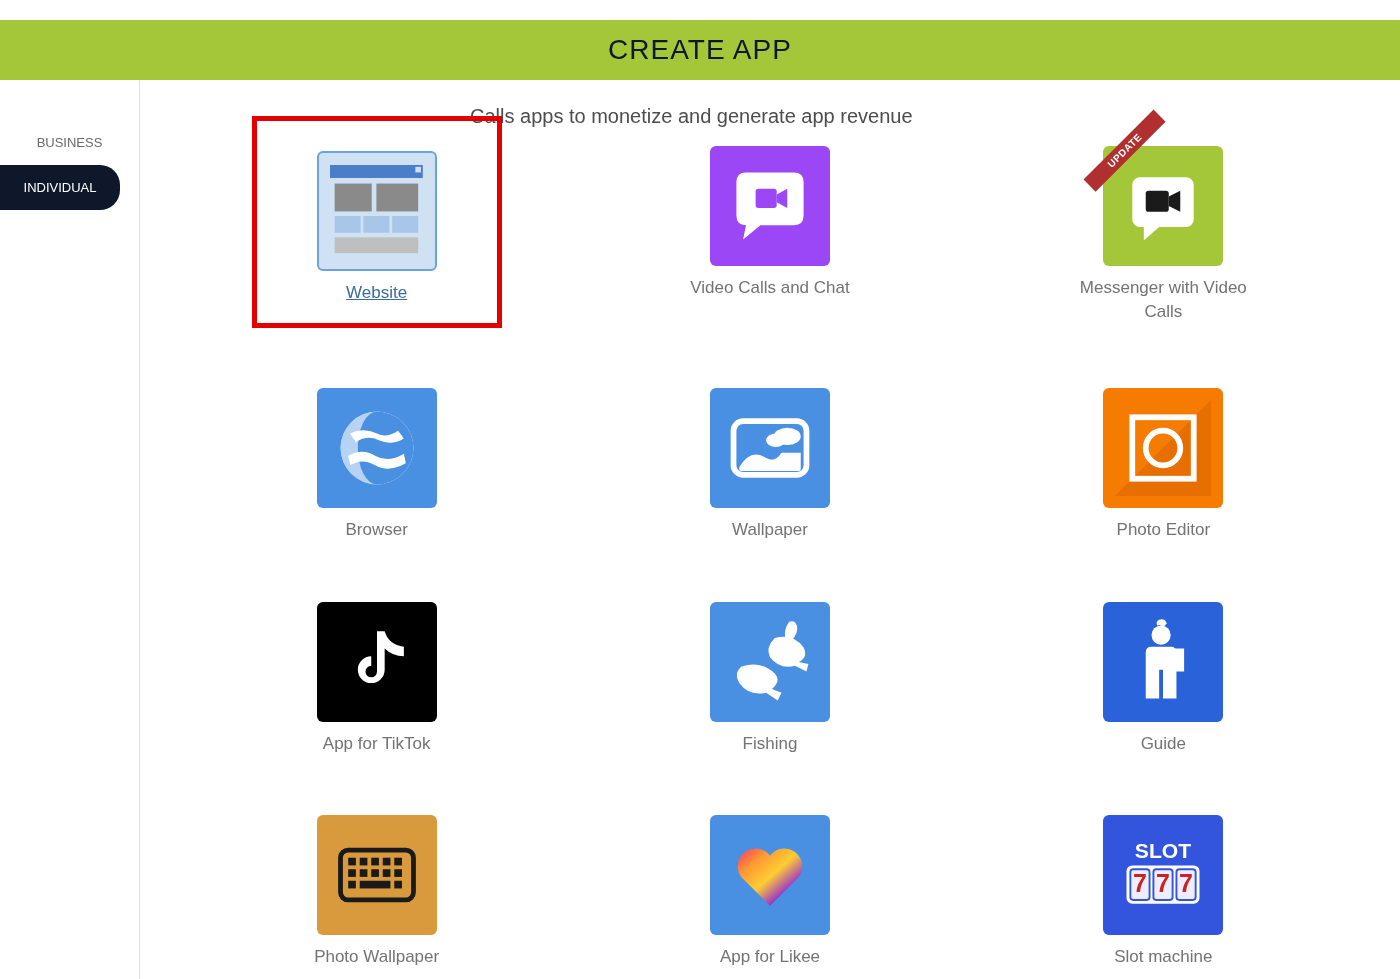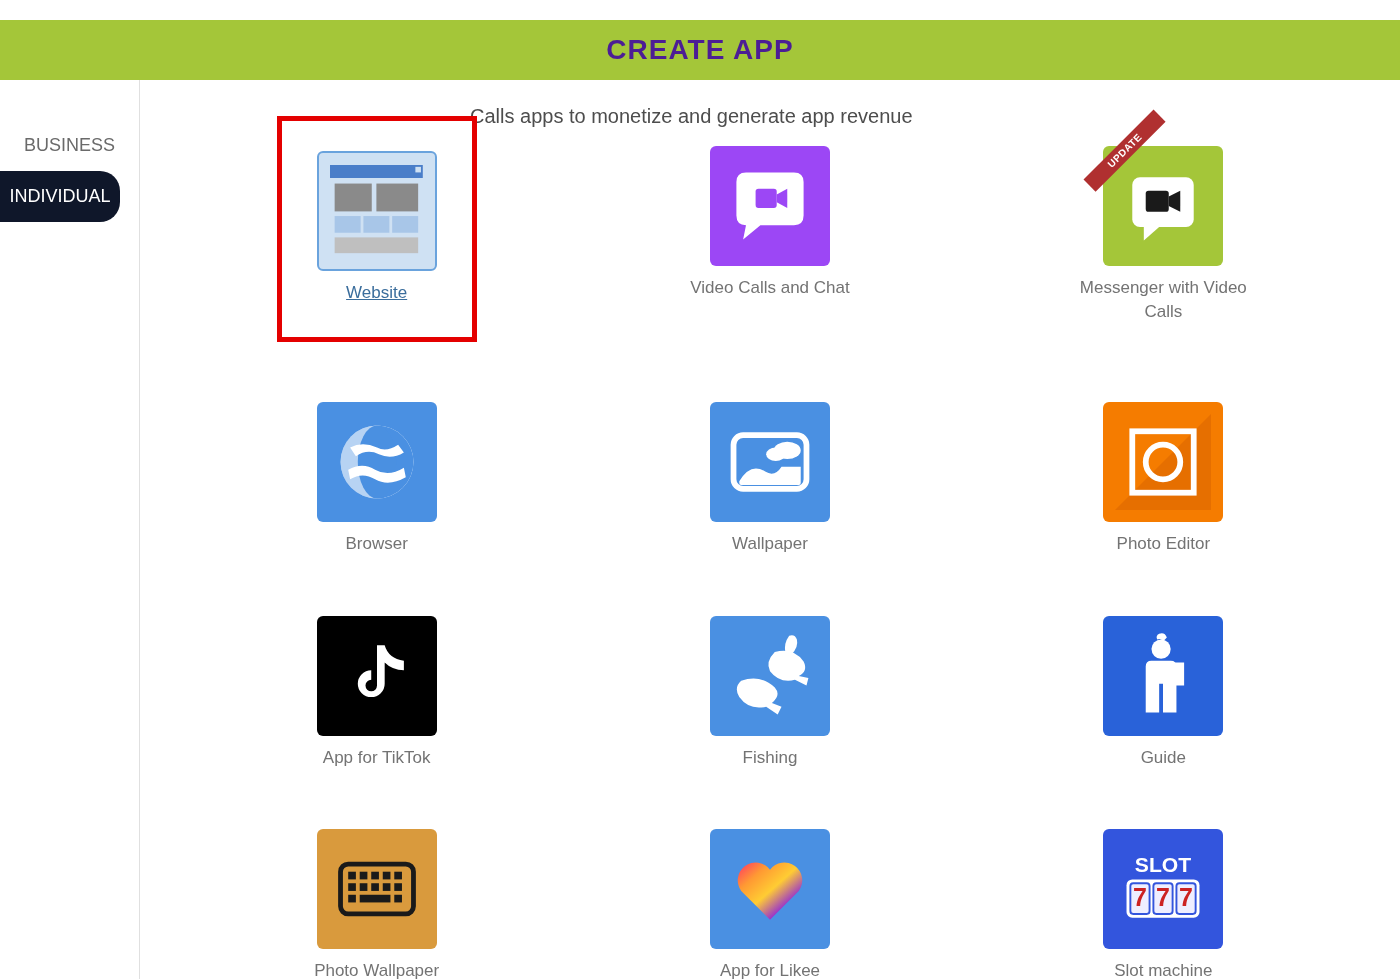--- a/index.html
+++ b/index.html
@@ -1,28 +1,28 @@
 <!DOCTYPE html>
 <html><head>
 <meta charset="utf-8">
 <style>
 *{margin:0;padding:0;box-sizing:border-box;font-family:"Segoe UI",Arial,sans-serif}
 body{background:#fff}
 .topbar{height:20px;background:#fff}
 .header-bar{background:#a4c639;height:60px;display:flex;align-items:center;justify-content:center}
-.header-title{color:#4c1d95;font-size:28px;font-weight:700;letter-spacing:1px}
+.header-title{color:#0f172a;font-size:28px;font-weight:400;letter-spacing:1px}
 .page-body{display:flex;min-height:899px}
 .sidebar{width:140px;background:#fff;border-right:1px solid #e0e0e0;padding-top:40px}
-.sidebar-item{display:block;width:100%;text-align:center;padding:15px 0;color:#6a6a6a;font-size:18px;cursor:pointer}
+.sidebar-item{display:block;width:100%;text-align:center;padding:15px 0;color:#6a6a6a;font-size:13px;cursor:pointer}
 .sidebar-item.active{background:#0f172a;color:#fff;border-radius:0 20px 20px 0;width:120px}
 .main{flex:1;padding:25px 40px 40px 40px}
 .subtitle{color:#4d4d4d;font-size:20px;margin-left:290px;margin-bottom:18px}
 .grid{display:grid;grid-template-columns:repeat(3,1fr);justify-items:center;row-gap:60px}
 .card{width:170px;display:flex;flex-direction:column;align-items:center;cursor:pointer;position:relative}
-.card.selected{border:5px solid #e40000;padding:30px 20px 32px 20px;width:200px;margin-top:-30px}
+.card.selected{border:5px solid #e40000;padding:30px 20px 18px 20px;width:250px;margin-top:-30px}
 .icon-wrap{width:120px;height:120px;border-radius:6px;display:flex;align-items:center;justify-content:center;position:relative;overflow:hidden}
 .label{color:#737373;font-size:17px;text-align:center;margin-top:10px;line-height:1.4}
 .card.selected .label{color:#3a6d9c;text-decoration:underline}
 .ribbon{position:absolute;top:-4px;left:-28px;background:#b03030;color:#fff;font-size:10px;font-weight:bold;padding:3px 28px;transform:rotate(-45deg);letter-spacing:.5px}
 
 .bg-lightblue{background:#cfe1f3;border:2px solid #6aa3dd}
 .bg-purple{background:#9c47f5}
 .bg-green{background:#a4c639}
 .bg-blue{background:#4a90e2}
 .bg-blue2{background:#4a90e2}

